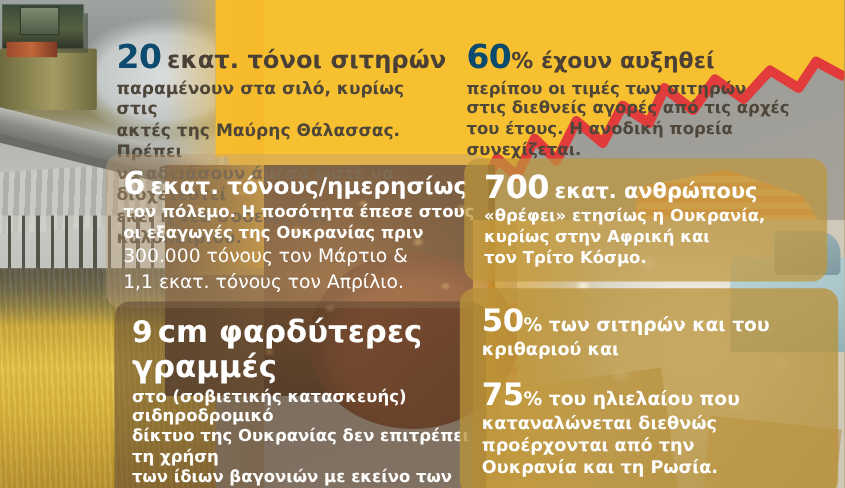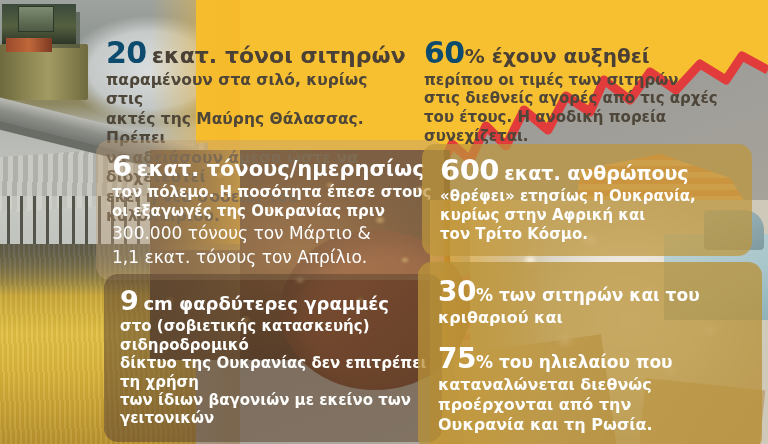--- a/index.html
+++ b/index.html
@@ -208,21 +208,21 @@
   .dark .after{color:#4a4036;font-size:22px;}
   .dark .body{color:#4f463a;font-size:15.5px;font-weight:600;}
 
   
   .light .num{color:#ffffff;font-size:29px;}
   .light .after{color:#ffffff;font-size:21px;}
   .light .body{color:#fdfdfb;font-size:15px;font-weight:600;}
   .light .body2{color:#ffffff;font-size:17px;}
 
   .p3 .num{font-size:27px;}
-  .p3 .after{font-size:18px;}
+  .p3 .after{font-size:28px;}
   .p3 .body{font-size:15px;line-height:1.23;}
 
   .p6 .blockgap{margin-top:14px;}
   .p6 .num{font-size:28px;}
   .p6 .after{font-size:17px;font-weight:600;}
   .p6 .body{font-size:16px;font-weight:600;}
 
   .p4 .after{font-size:20px;margin-top:43px;}
   .p4 .body{font-size:15px;}
 
@@ -342,31 +342,31 @@
     <p class="lead">
       <span class="num">60</span><span class="after">% έχουν αυξηθεί</span>
     </p>
     <p class="body">περίπου οι τιμές των σιτηρών</p>
     <p class="body">στις διεθνείς αγορές από τις αρχές</p>
     <p class="body">του έτους. Η ανοδική πορεία συνεχίζεται.</p>
   </div>
 
   <div class="panel p5 light">
     <p class="lead">
-      <span class="num">600</span>
+      <span class="num">700</span>
       <span class="after">εκατ. ανθρώπους</span>
     </p>
     <p class="body">«θρέφει» ετησίως η Ουκρανία,</p>
     <p class="body">κυρίως στην Αφρική και</p>
     <p class="body">τον Τρίτο Κόσμο.</p>
   </div>
 
   <div class="panel p6 light">
     <p class="lead">
-      <span class="num">30</span><span class="after">% των σιτηρών και του</span>
+      <span class="num">50</span><span class="after">% των σιτηρών και του</span>
     </p>
     <p class="body">κριθαριού και</p>
 
     <p class="lead blockgap">
       <span class="num">75</span><span class="after">% του ηλιελαίου που</span>
     </p>
     <p class="body">καταναλώνεται διεθνώς</p>
     <p class="body">προέρχονται από την</p>
     <p class="body">Ουκρανία και τη  Ρωσία.</p>
   </div>

